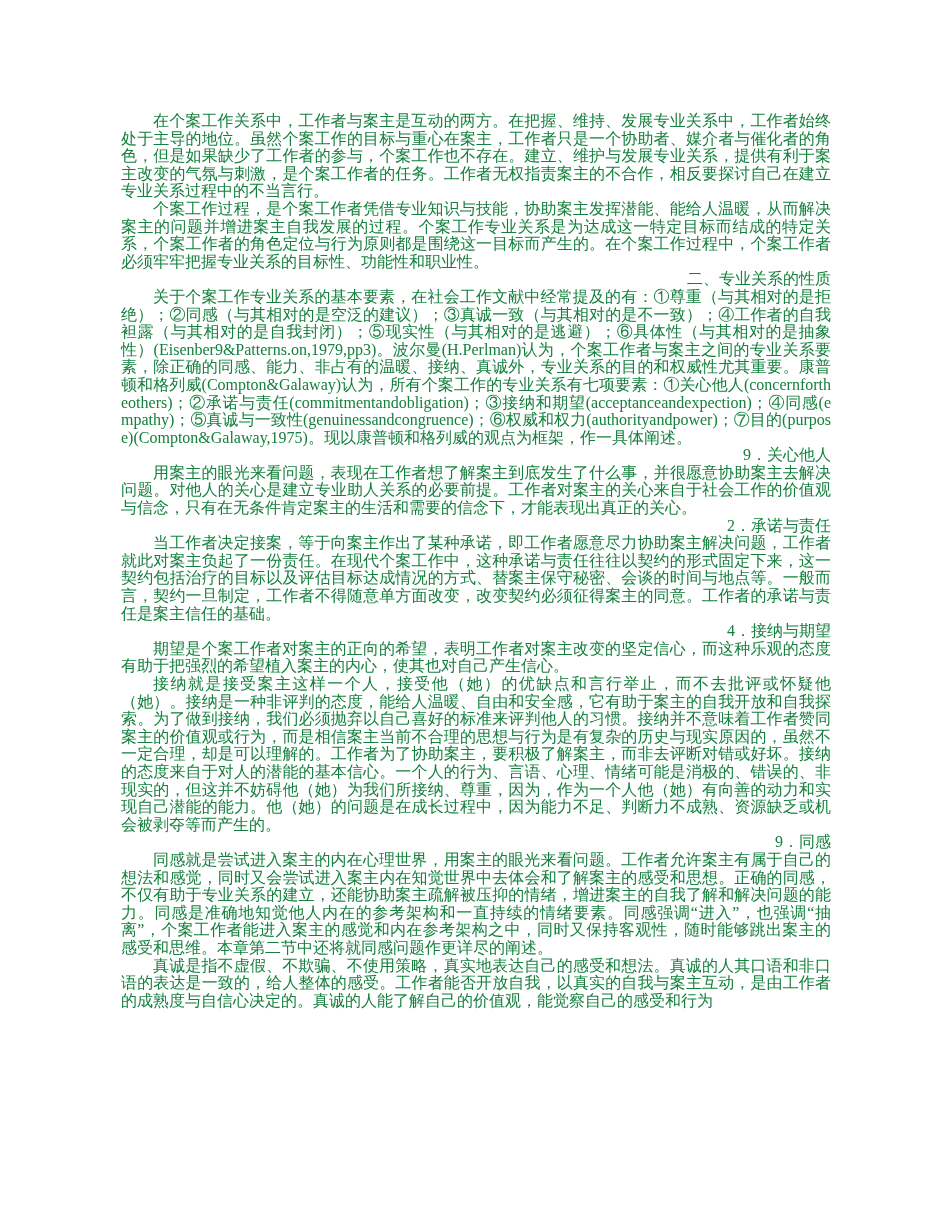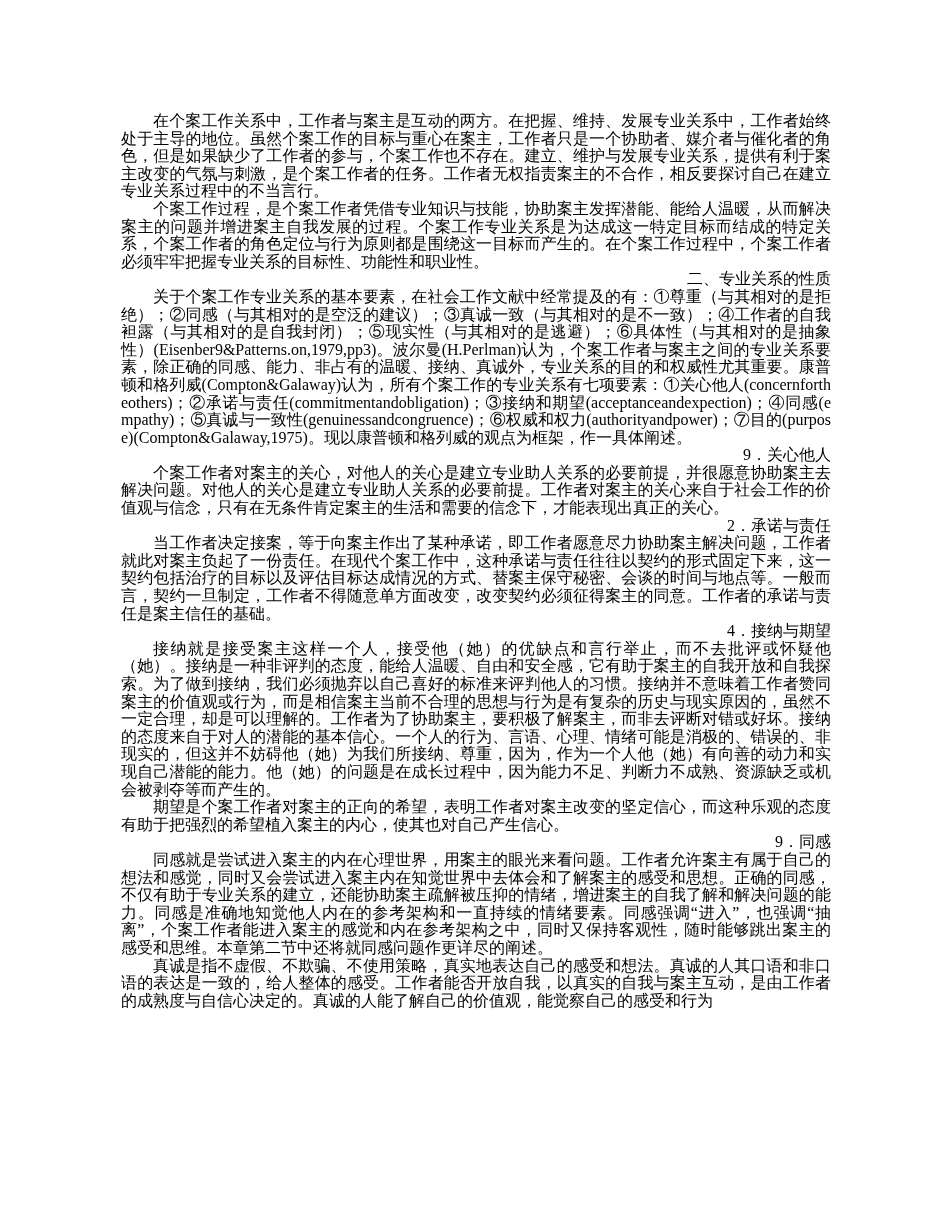--- a/index.html
+++ b/index.html
@@ -18,42 +18,42 @@
     height: 1230px;
     padding: 112px 119px 0 121px;
     background: #ffffff;
   }
   .block {
     margin: 0;
     padding: 0;
     font-family: "Liberation Serif", "DejaVu Serif", serif;
     font-size: 16px;
     line-height: 17.6px;
-    color: #000000;
+    color: #15803d;
     text-align: justify;
     text-indent: 2em;
     word-break: break-all;
   }
   .block.heading {
     text-align: right;
   }
 </style>
 </head>
 <body>
 
 <div class="page">
   <div>
       <p class="block paragraph">在个案工作关系中，工作者与案主是互动的两方。在把握、维持、发展专业关系中，工作者始终处于主导的地位。虽然个案工作的目标与重心在案主，工作者只是一个协助者、媒介者与催化者的角色，但是如果缺少了工作者的参与，个案工作也不存在。建立、维护与发展专业关系，提供有利于案主改变的气氛与刺激，是个案工作者的任务。工作者无权指责案主的不合作，相反要探讨自己在建立专业关系过程中的不当言行。</p>
       <p class="block paragraph">个案工作过程，是个案工作者凭借专业知识与技能，协助案主发挥潜能、能给人温暖，从而解决案主的问题并增进案主自我发展的过程。个案工作专业关系是为达成这一特定目标而结成的特定关系，个案工作者的角色定位与行为原则都是围绕这一目标而产生的。在个案工作过程中，个案工作者必须牢牢把握专业关系的目标性、功能性和职业性。</p>
       <p class="block heading">二、专业关系的性质</p>
       <p class="block paragraph">关于个案工作专业关系的基本要素，在社会工作文献中经常提及的有：①尊重（与其相对的是拒绝）；②同感（与其相对的是空泛的建议）；③真诚一致（与其相对的是不一致）；④工作者的自我袒露（与其相对的是自我封闭）；⑤现实性（与其相对的是逃避）；⑥具体性（与其相对的是抽象性）(Eisenber9&amp;Patterns.on,1979,pp3)。波尔曼(H.Perlman)认为，个案工作者与案主之间的专业关系要素，除正确的同感、能力、非占有的温暖、接纳、真诚外，专业关系的目的和权威性尤其重要。康普顿和格列威(Compton&amp;Galaway)认为，所有个案工作的专业关系有七项要素：①关心他人(concernfortheothers)；②承诺与责任(commitmentandobligation)；③接纳和期望(acceptanceandexpection)；④同感(empathy)；⑤真诚与一致性(genuinessandcongruence)；⑥权威和权力(authorityandpower)；⑦目的(purpose)(Compton&amp;Galaway,1975)。现以康普顿和格列威的观点为框架，作一具体阐述。</p>
       <p class="block heading">9．关心他人</p>
-      <p class="block paragraph">个案工作者对案主的关心，对他人的关心是建立专业助人关系的必要前提，并很愿意协助案主去解决问题。对他人的关心是建立专业助人关系的必要前提。工作者对案主的关心来自于社会工作的价值观与信念，只有在无条件肯定案主的生活和需要的信念下，才能表现出真正的关心。</p>
+      <p class="block paragraph">用案主的眼光来看问题，表现在工作者想了解案主到底发生了什么事，并很愿意协助案主去解决问题。对他人的关心是建立专业助人关系的必要前提。工作者对案主的关心来自于社会工作的价值观与信念，只有在无条件肯定案主的生活和需要的信念下，才能表现出真正的关心。</p>
       <p class="block heading">2．承诺与责任</p>
       <p class="block paragraph">当工作者决定接案，等于向案主作出了某种承诺，即工作者愿意尽力协助案主解决问题，工作者就此对案主负起了一份责任。在现代个案工作中，这种承诺与责任往往以契约的形式固定下来，这一契约包括治疗的目标以及评估目标达成情况的方式、替案主保守秘密、会谈的时间与地点等。一般而言，契约一旦制定，工作者不得随意单方面改变，改变契约必须征得案主的同意。工作者的承诺与责任是案主信任的基础。</p>
       <p class="block heading">4．接纳与期望</p>
+      <p class="block paragraph">期望是个案工作者对案主的正向的希望，表明工作者对案主改变的坚定信心，而这种乐观的态度有助于把强烈的希望植入案主的内心，使其也对自己产生信心。</p>
       <p class="block paragraph">接纳就是接受案主这样一个人，接受他（她）的优缺点和言行举止，而不去批评或怀疑他（她）。接纳是一种非评判的态度，能给人温暖、自由和安全感，它有助于案主的自我开放和自我探索。为了做到接纳，我们必须抛弃以自己喜好的标准来评判他人的习惯。接纳并不意味着工作者赞同案主的价值观或行为，而是相信案主当前不合理的思想与行为是有复杂的历史与现实原因的，虽然不一定合理，却是可以理解的。工作者为了协助案主，要积极了解案主，而非去评断对错或好坏。接纳的态度来自于对人的潜能的基本信心。一个人的行为、言语、心理、情绪可能是消极的、错误的、非现实的，但这并不妨碍他（她）为我们所接纳、尊重，因为，作为一个人他（她）有向善的动力和实现自己潜能的能力。他（她）的问题是在成长过程中，因为能力不足、判断力不成熟、资源缺乏或机会被剥夺等而产生的。</p>
-      <p class="block paragraph">期望是个案工作者对案主的正向的希望，表明工作者对案主改变的坚定信心，而这种乐观的态度有助于把强烈的希望植入案主的内心，使其也对自己产生信心。</p>
       <p class="block heading">9．同感</p>
       <p class="block paragraph">同感就是尝试进入案主的内在心理世界，用案主的眼光来看问题。工作者允许案主有属于自己的想法和感觉，同时又会尝试进入案主内在知觉世界中去体会和了解案主的感受和思想。正确的同感，不仅有助于专业关系的建立，还能协助案主疏解被压抑的情绪，增进案主的自我了解和解决问题的能力。同感是准确地知觉他人内在的参考架构和一直持续的情绪要素。同感强调“进入”，也强调“抽离”，个案工作者能进入案主的感觉和内在参考架构之中，同时又保持客观性，随时能够跳出案主的感受和思维。本章第二节中还将就同感问题作更详尽的阐述。</p>
       <p class="block paragraph">真诚是指不虚假、不欺骗、不使用策略，真实地表达自己的感受和想法。真诚的人其口语和非口语的表达是一致的，给人整体的感受。工作者能否开放自我，以真实的自我与案主互动，是由工作者的成熟度与自信心决定的。真诚的人能了解自己的价值观，能觉察自己的感受和行为</p>
     </div>
 </div>
 
 </body></html>

